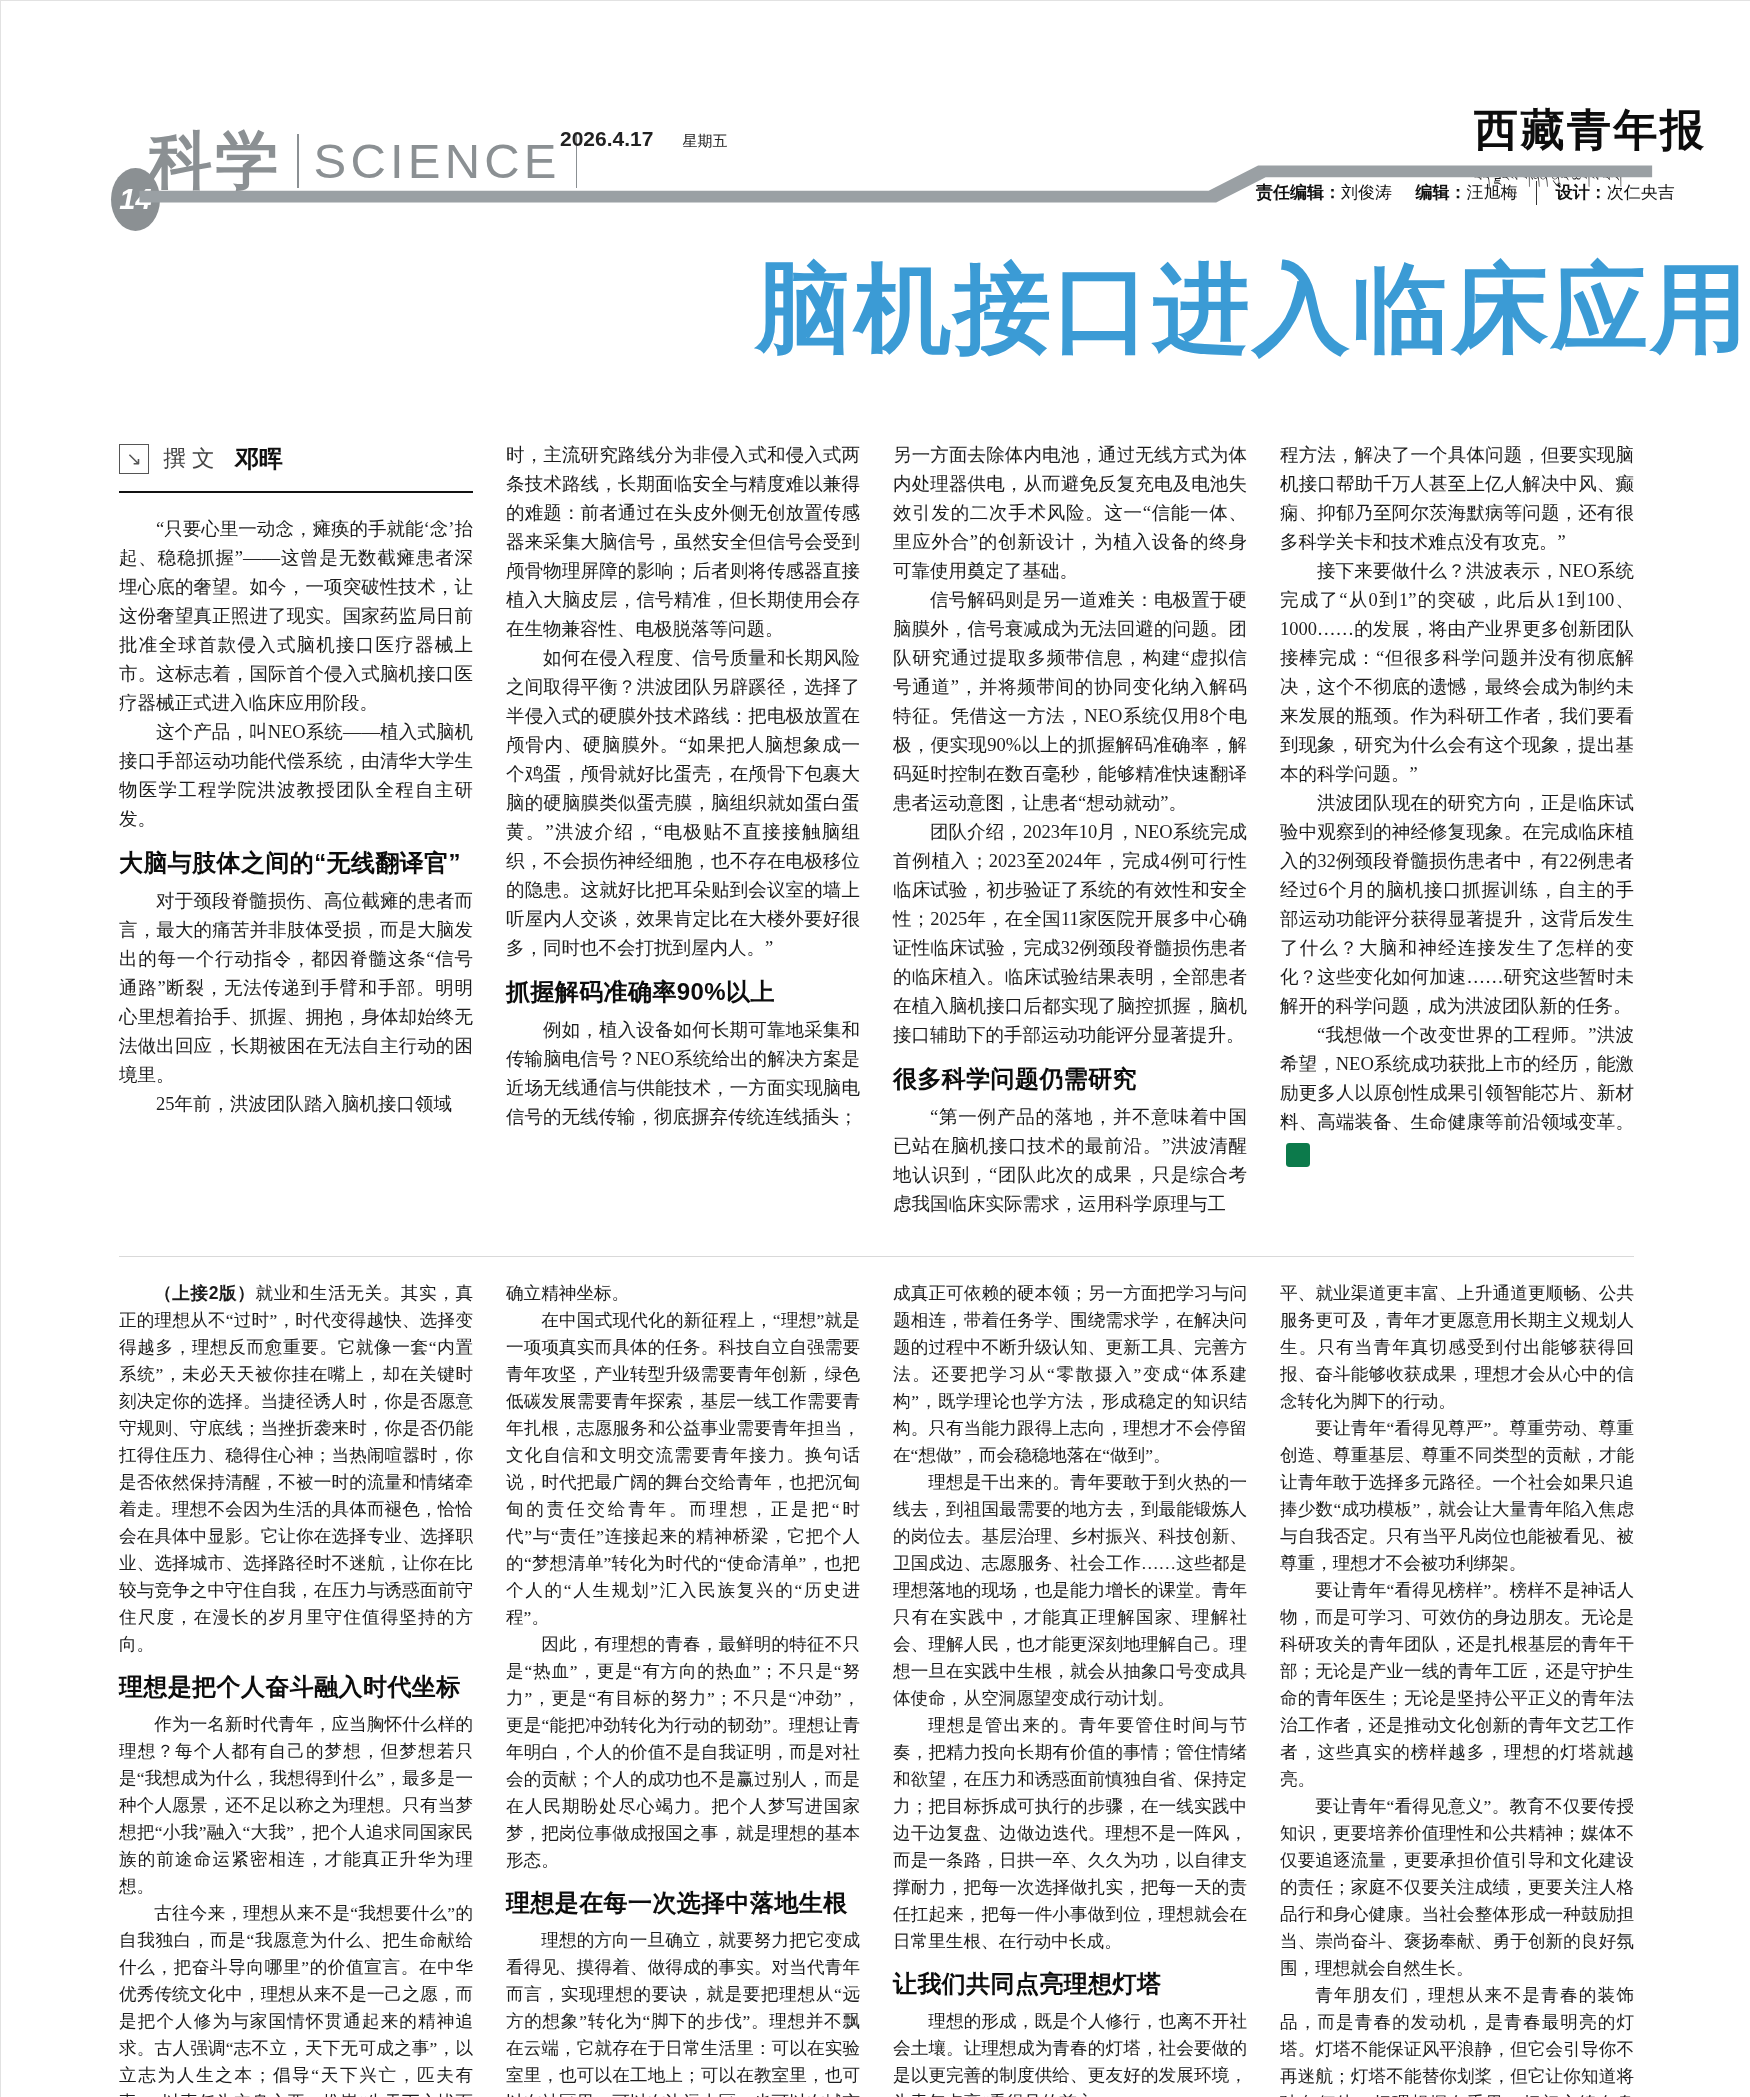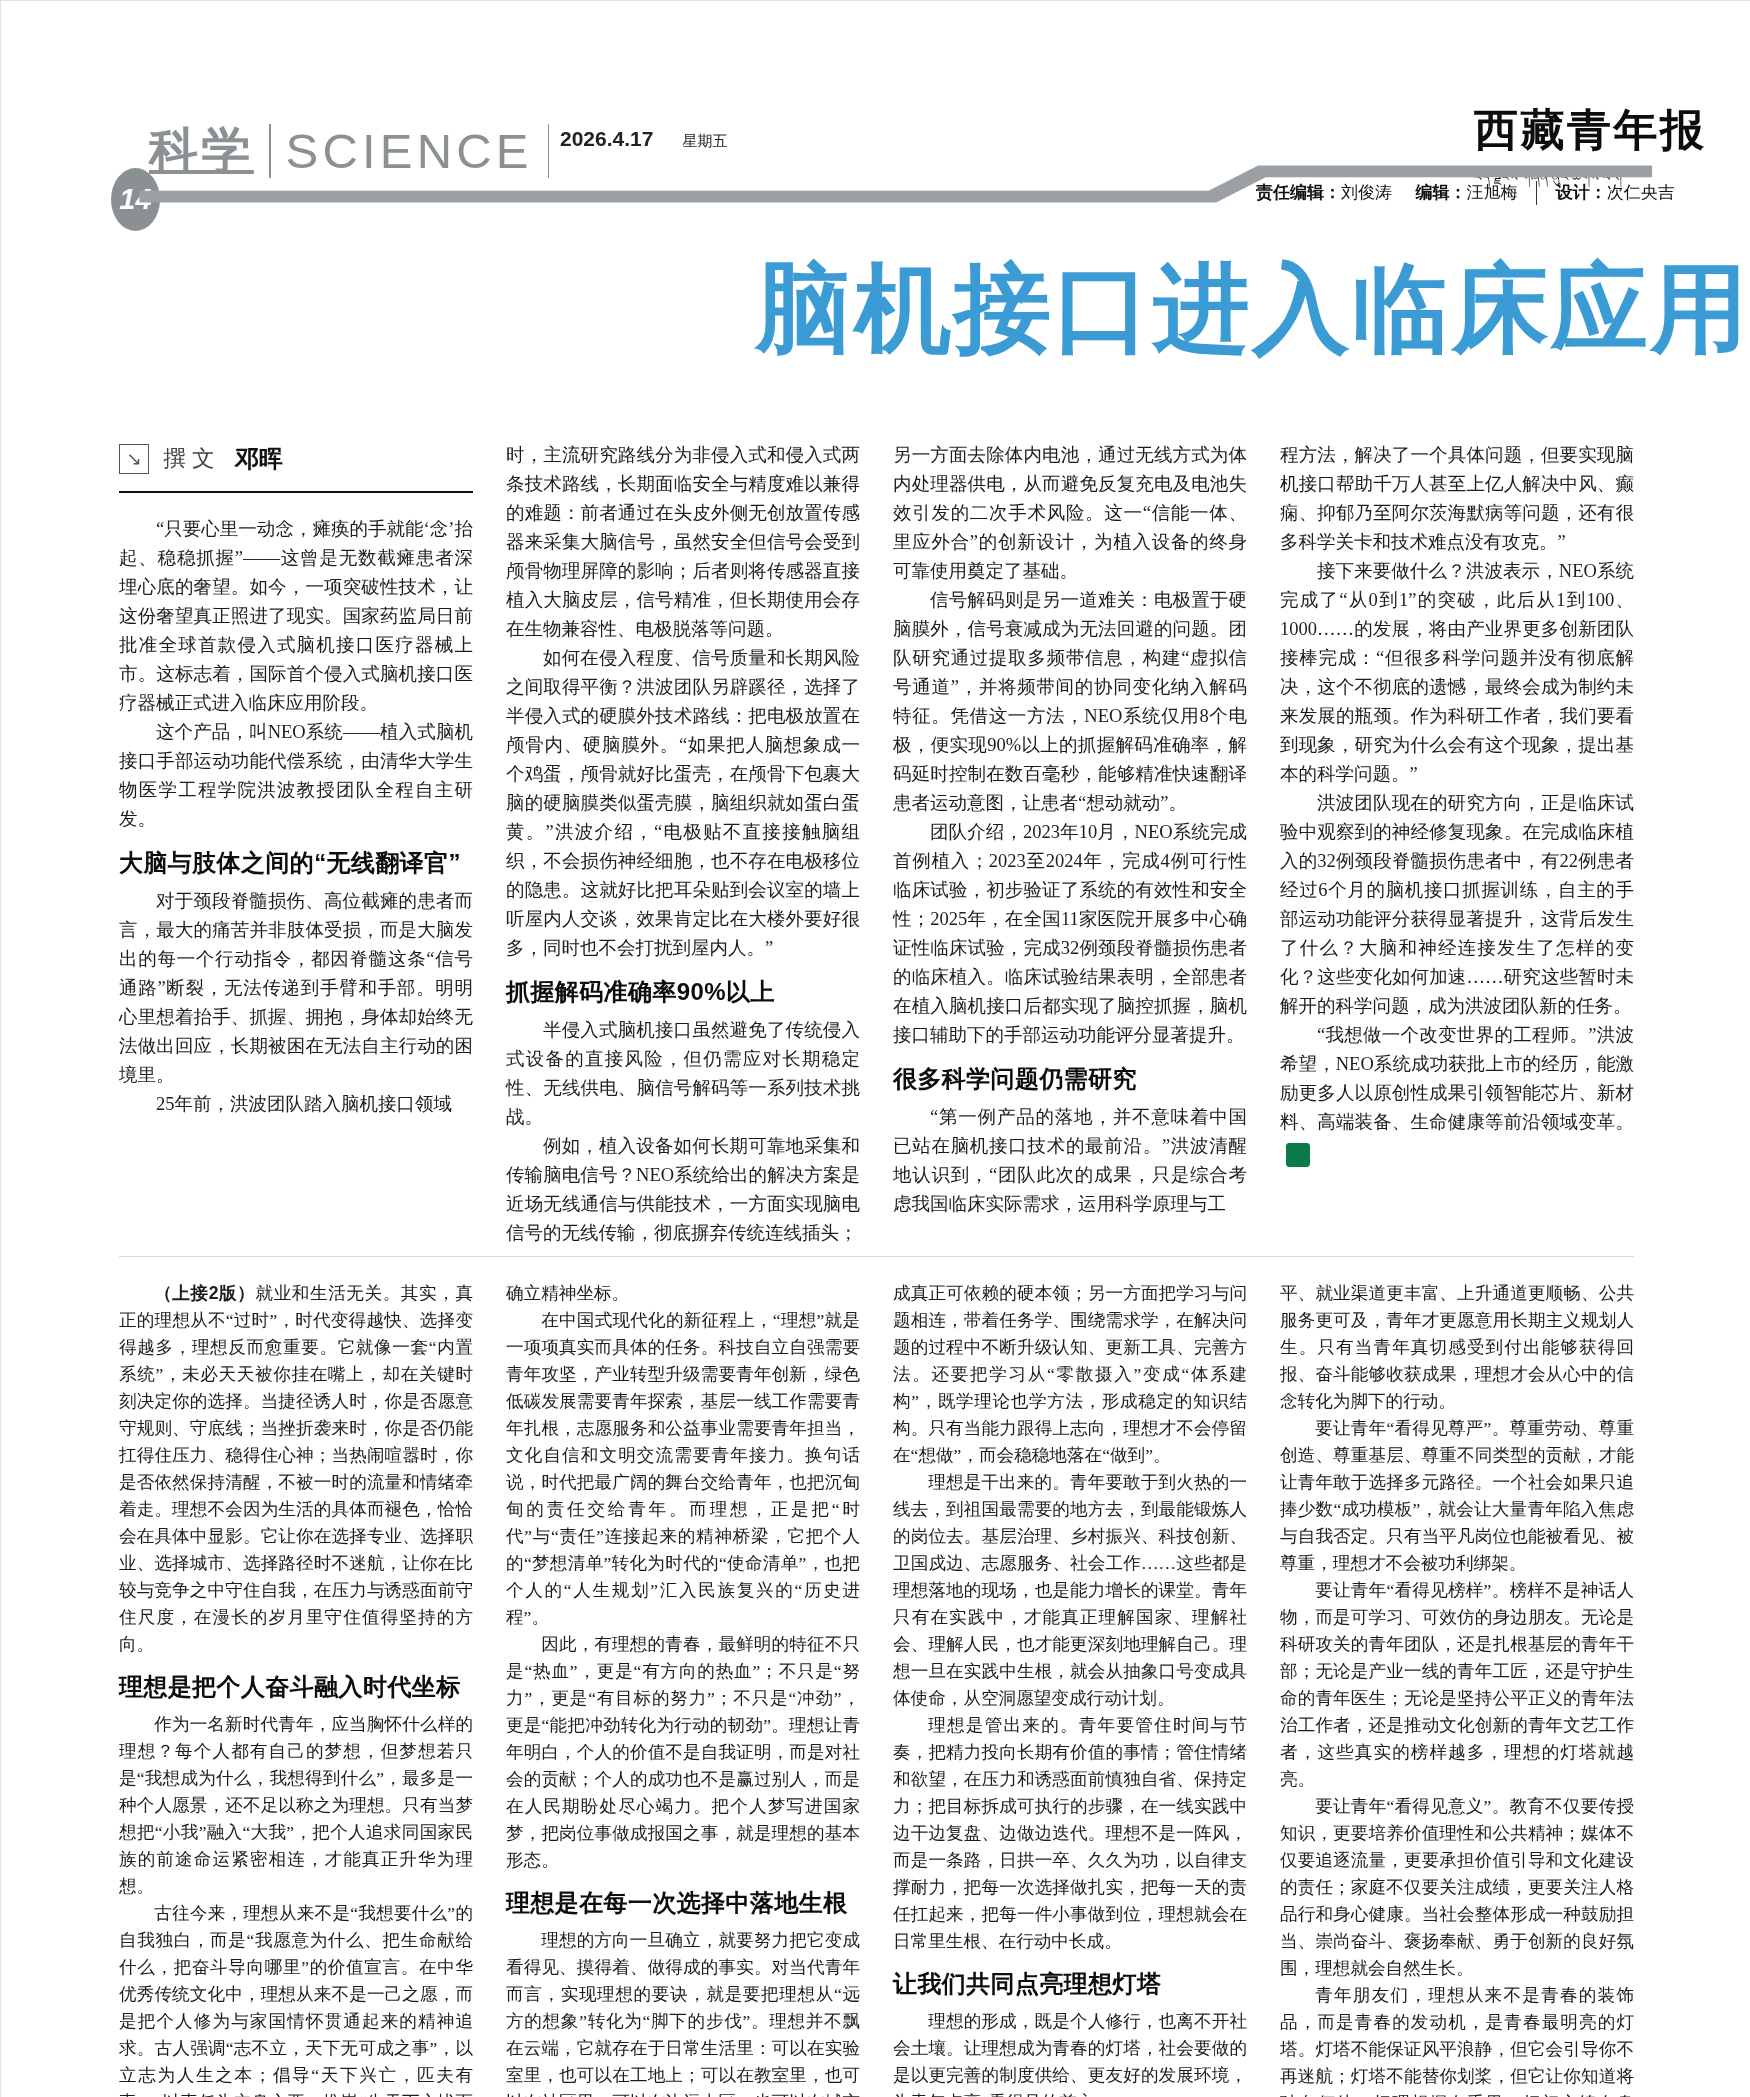--- a/index.html
+++ b/index.html
@@ -4,21 +4,21 @@
 <style>
   html,body{margin:0;padding:0;background:#d8d8d8;}
   .page{
     position:relative; width:1751px; height:2359px; background:#ffffff;
     font-family:"Liberation Serif","DejaVu Serif",serif; color:#1c1c1c;
     overflow:hidden; border:0.4px solid #e2e2e2; box-sizing:border-box;
   }
   
   .kicker{position:absolute; left:148px; top:117px; display:flex; align-items:center;
     font-family:"Liberation Sans","DejaVu Sans",sans-serif; color:var(--gray); white-space:nowrap;}
-  .kicker .cn{font-size:49px; font-weight:bold; letter-spacing:3.4px;text-decoration:underline;}
+  .kicker .cn{font-size:63px; font-weight:bold; letter-spacing:3.4px;}
   .kicker .sep{width:1.7px; height:54px; background:var(--gray); margin:0 15px;}
   .kicker .en{font-size:49px; font-weight:500; letter-spacing:4.2px;}
   .dateline{position:absolute; left:559px; top:126px; font-family:"Liberation Sans",sans-serif;
     color:#222; display:flex; align-items:baseline; gap:29px;}
   .dateline .d{font-size:21px; font-weight:bold;}
   .dateline .w{font-size:15px;}
   .masthead{position:absolute; left:1473px; top:100px; text-align:left; color:#0d0d0d;}
   .masthead .name{font-family:"Liberation Sans",sans-serif; font-size:44px; font-weight:900; letter-spacing:2.5px;}
   .masthead .tib{font-size:12.6px; letter-spacing:0.4px; margin-top:3.4px; color:#111;}
   .pageno{position:absolute; left:110px; top:167px; width:49px; height:63px; border-radius:50%;
@@ -106,21 +106,20 @@
         <p class="p">“只要心里一动念，瘫痪的手就能‘念’抬起、稳稳抓握”——这曾是无数截瘫患者深埋心底的奢望。如今，一项突破性技术，让这份奢望真正照进了现实。国家药监局日前批准全球首款侵入式脑机接口医疗器械上市。这标志着，国际首个侵入式脑机接口医疗器械正式进入临床应用阶段。</p>
         <p class="p">这个产品，叫NEO系统——植入式脑机接口手部运动功能代偿系统，由清华大学生物医学工程学院洪波教授团队全程自主研发。</p>
         <h3 class="subhead">大脑与肢体之间的“无线翻译官”</h3>
         <p class="p">对于颈段脊髓损伤、高位截瘫的患者而言，最大的痛苦并非肢体受损，而是大脑发出的每一个行动指令，都因脊髓这条“信号通路”断裂，无法传递到手臂和手部。明明心里想着抬手、抓握、拥抱，身体却始终无法做出回应，长期被困在无法自主行动的困境里。</p>
         <p class="p">25年前，洪波团队踏入脑机接口领域</p>
       </div>
     <div class="col">
         <p class="p noind">时，主流研究路线分为非侵入式和侵入式两条技术路线，长期面临安全与精度难以兼得的难题：前者通过在头皮外侧无创放置传感器来采集大脑信号，虽然安全但信号会受到颅骨物理屏障的影响；后者则将传感器直接植入大脑皮层，信号精准，但长期使用会存在生物兼容性、电极脱落等问题。</p>
         <p class="p">如何在侵入程度、信号质量和长期风险之间取得平衡？洪波团队另辟蹊径，选择了半侵入式的硬膜外技术路线：把电极放置在颅骨内、硬脑膜外。“如果把人脑想象成一个鸡蛋，颅骨就好比蛋壳，在颅骨下包裹大脑的硬脑膜类似蛋壳膜，脑组织就如蛋白蛋黄。”洪波介绍，“电极贴不直接接触脑组织，不会损伤神经细胞，也不存在电极移位的隐患。这就好比把耳朵贴到会议室的墙上听屋内人交谈，效果肯定比在大楼外要好很多，同时也不会打扰到屋内人。”</p>
         <h3 class="subhead">抓握解码准确率90%以上</h3>
-        <p class="p">半侵入式脑机接口虽然避免了传统侵入式设备的直接风险，但仍需应对长期稳定性、无线供电、脑信号解码等一系列技术挑战。</p>
         <p class="p">例如，植入设备如何长期可靠地采集和传输脑电信号？NEO系统给出的解决方案是近场无线通信与供能技术，一方面实现脑电信号的无线传输，彻底摒弃传统连线插头；</p>
       </div>
     <div class="col">
         <p class="p noind">另一方面去除体内电池，通过无线方式为体内处理器供电，从而避免反复充电及电池失效引发的二次手术风险。这一“信能一体、里应外合”的创新设计，为植入设备的终身可靠使用奠定了基础。</p>
         <p class="p">信号解码则是另一道难关：电极置于硬脑膜外，信号衰减成为无法回避的问题。团队研究通过提取多频带信息，构建“虚拟信号通道”，并将频带间的协同变化纳入解码特征。凭借这一方法，NEO系统仅用8个电极，便实现90%以上的抓握解码准确率，解码延时控制在数百毫秒，能够精准快速翻译患者运动意图，让患者“想动就动”。</p>
         <p class="p">团队介绍，2023年10月，NEO系统完成首例植入；2023至2024年，完成4例可行性临床试验，初步验证了系统的有效性和安全性；2025年，在全国11家医院开展多中心确证性临床试验，完成32例颈段脊髓损伤患者的临床植入。临床试验结果表明，全部患者在植入脑机接口后都实现了脑控抓握，脑机接口辅助下的手部运动功能评分显著提升。</p>
         <h3 class="subhead">很多科学问题仍需研究</h3>
         <p class="p">“第一例产品的落地，并不意味着中国已站在脑机接口技术的最前沿。”洪波清醒地认识到，“团队此次的成果，只是综合考虑我国临床实际需求，运用科学原理与工</p>
       </div>
     <div class="col">

